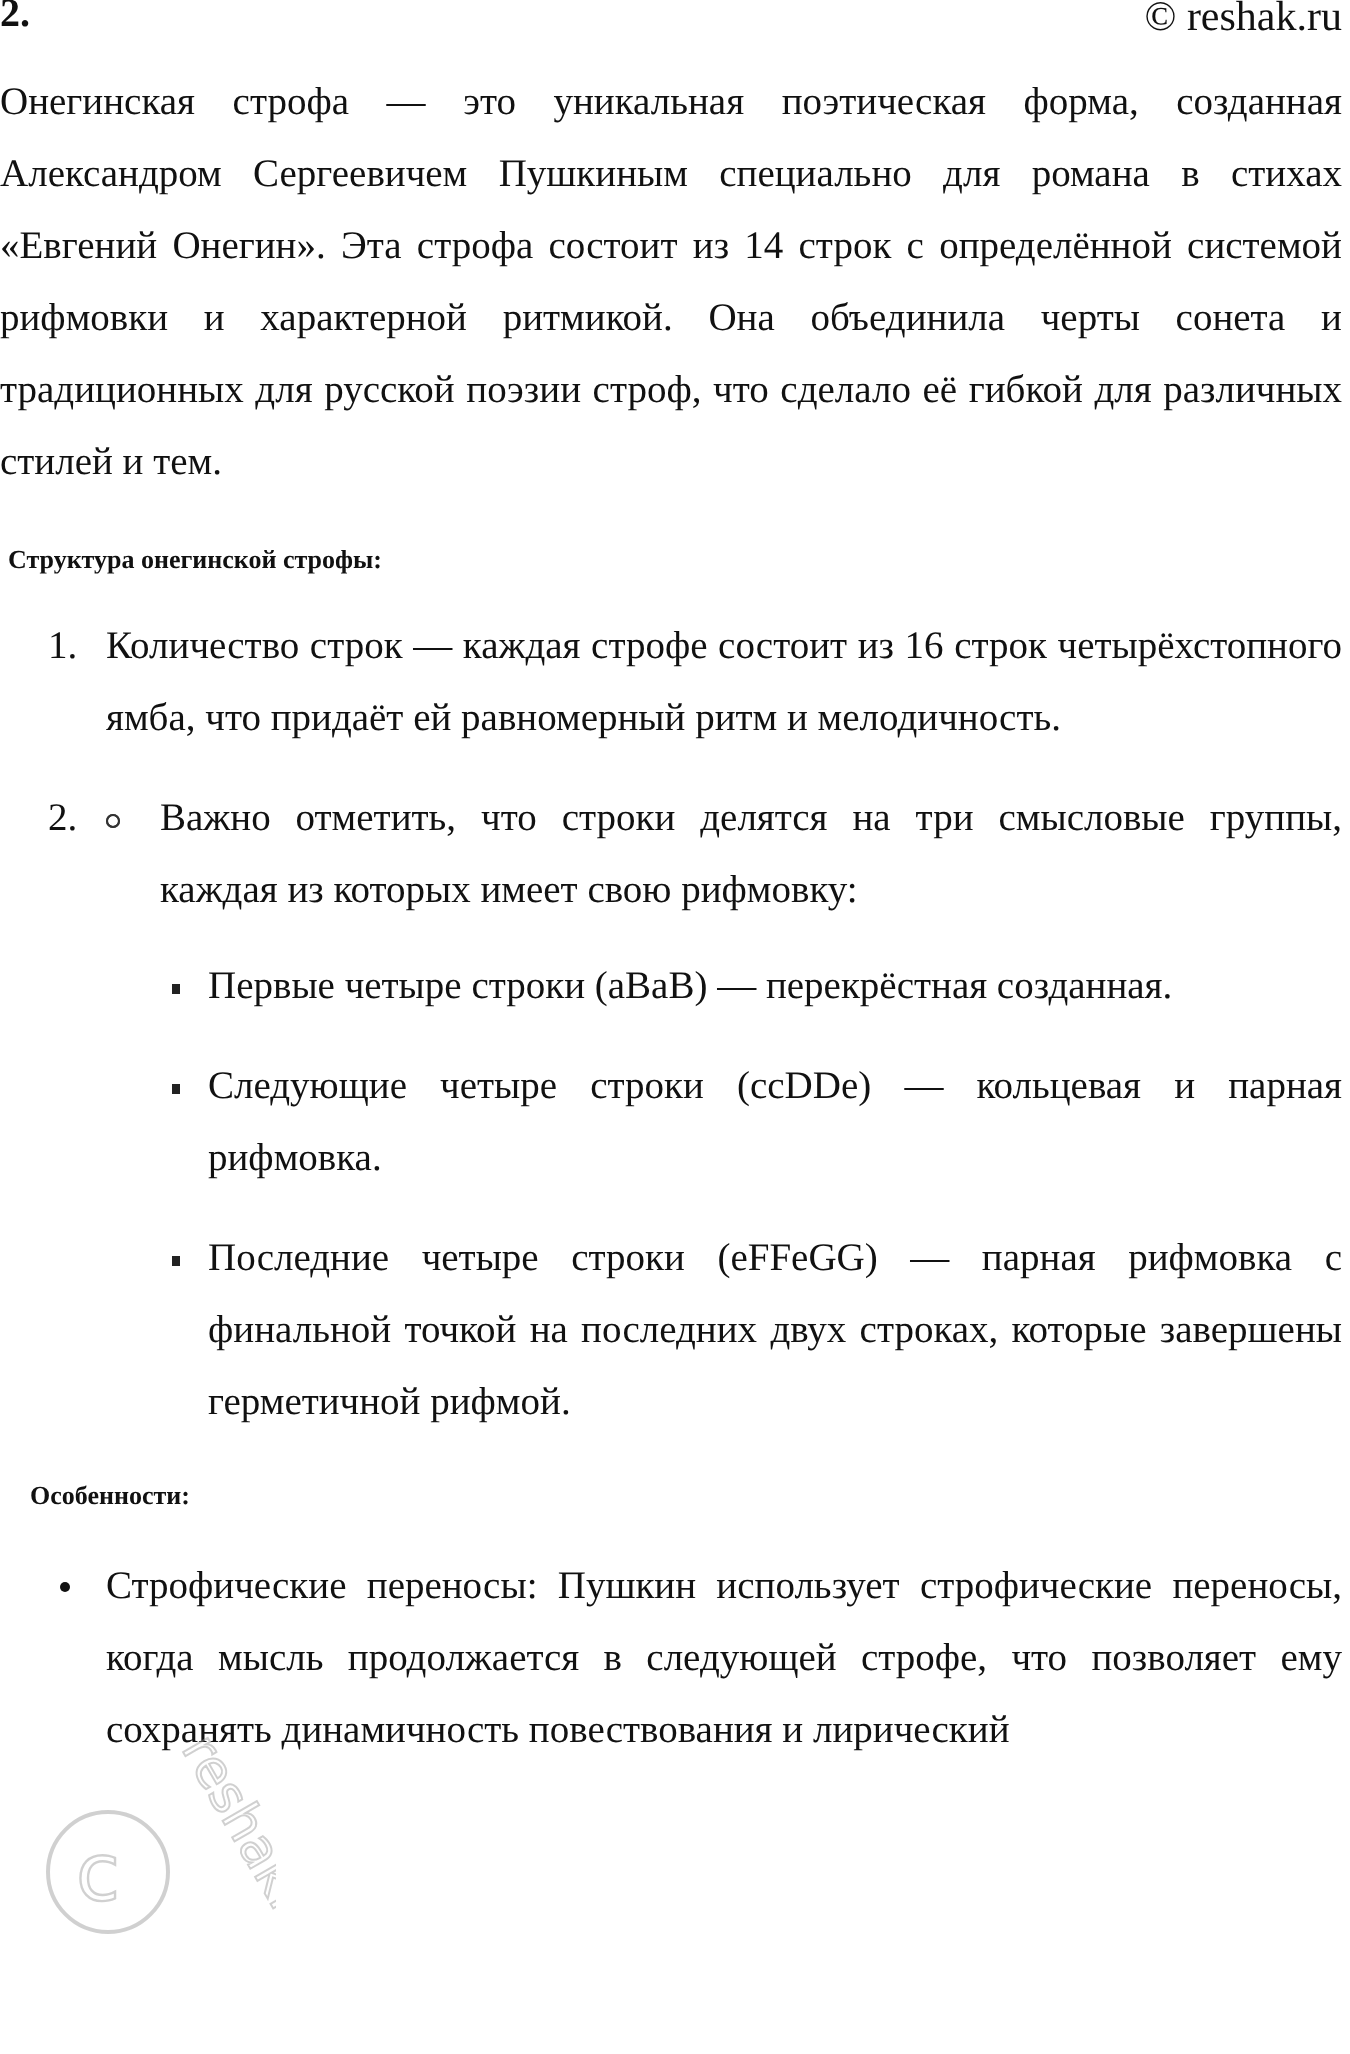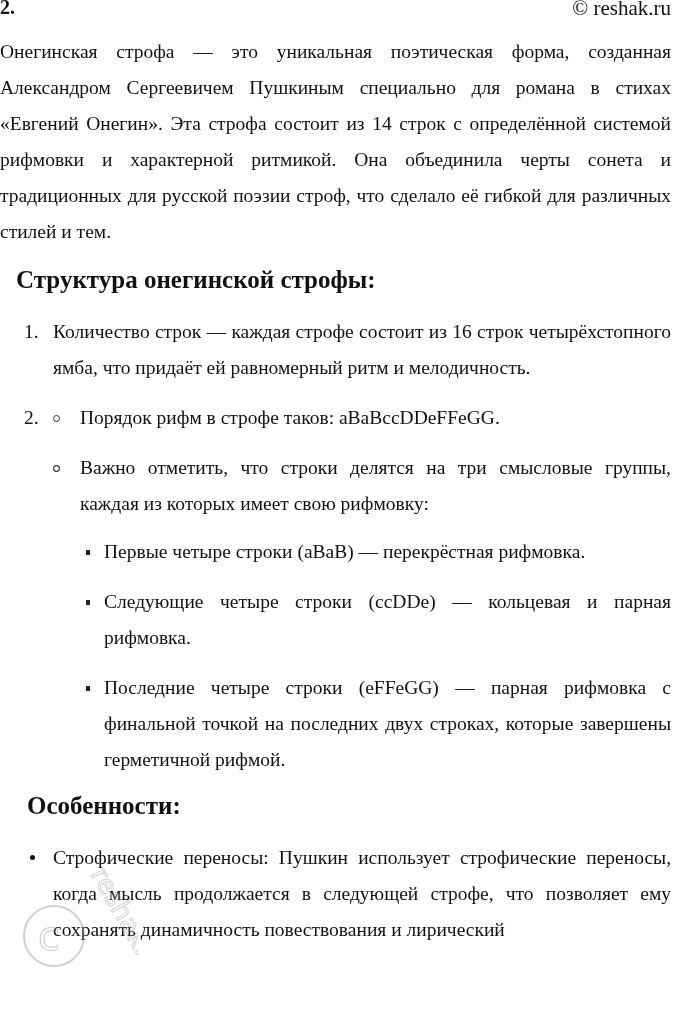--- a/index.html
+++ b/index.html
@@ -7,21 +7,21 @@
     width: 675px; height: 1027px; overflow: hidden; position: relative;
     font-family: "Liberation Serif", "DejaVu Serif", serif;
     color: #111111; font-size: 19.5px;
   }
   .header { position: absolute; top: 0; left: 0; width: 675px; height: 26px; }
   .task-num { position: absolute; left: 0; top: -4px; font-weight: bold; font-size: 20px; }
   .site { position: absolute; right: 4px; top: -4px; font-size: 21px; }
   .content { position: absolute; left: 0; top: 34px; width: 671px; }
   p { margin: 0; line-height: 36px; text-align: justify; }
   .para { text-indent: 0; }
-  h3 { margin: 16px; font-size: 25px; font-weight: bold; line-height: 36px; }
+  h3 { margin: 4px; font-size: 13px; font-weight: bold; line-height: 36px; }
   .h-structure { margin-top: 12px; }
   ol.main { margin: 8px 0 0 0; padding: 0; list-style: none; }
   ol.main > li { position: relative; padding-left: 53px; margin-bottom: 14px; }
   .num { position: absolute; left: 24px; top: 0; line-height: 36px; }
   ul.sub { margin: 12px 0 0 0; padding: 0; list-style: none; }
   ul.sub > li { position: relative; padding-left: 80px; margin-left: -53px; margin-bottom: 14px; }
   .circ { position: absolute; left: 53px; top: 15px; width: 5px; height: 5px; border: 1px solid #333; border-radius: 50%; }
   ul.subsub { margin: 12px 0 0 0; padding: 0; list-style: none; }
   ul.subsub > li { position: relative; padding-left: 104px; margin-left: -80px; margin-bottom: 14px; }
   .sq { position: absolute; left: 86px; top: 16px; width: 4px; height: 5px; background: #222; }
@@ -48,32 +48,28 @@
   <ol class="main">
     <li>
       <span class="num">1.</span>
       <p><b>Количество строк</b><span> — каждая строфе состоит из </span><b>16 строк</b><span> четырёхстопного ямба, что придаёт ей равномерный ритм и мелодичность.</span></p>
     </li>
     <li>
       <span class="num">2.</span>
       <ul class="sub">
         <li>
           <span class="circ"></span>
-          <p><span>Порядок рифм в строфе таков: </span><b>aBaBccDDeFFeGG</b><span>.</span></p>
-        </li>
-        <li>
-          <span class="circ"></span>
         </li>
         <li>
           <span class="circ"></span>
           <p>Важно отметить, что строки делятся на три смысловые группы, каждая из которых имеет свою рифмовку:</p>
           <ul class="subsub">
             <li>
               <span class="sq"></span>
-              <p>Первые четыре строки (aBaB) — перекрёстная рифмовка.</p>
+              <p>Первые четыре строки (aBaB) — перекрёстная созданная.</p>
             </li>
             <li>
               <span class="sq"></span>
               <p>Следующие четыре строки (ccDDe) — кольцевая и парная рифмовка.</p>
             </li>
             <li>
               <span class="sq"></span>
               <p>Последние четыре строки (eFFeGG) — парная рифмовка с финальной точкой на последних двух строках, которые завершены герметичной рифмой.</p>
             </li>
           </ul>

